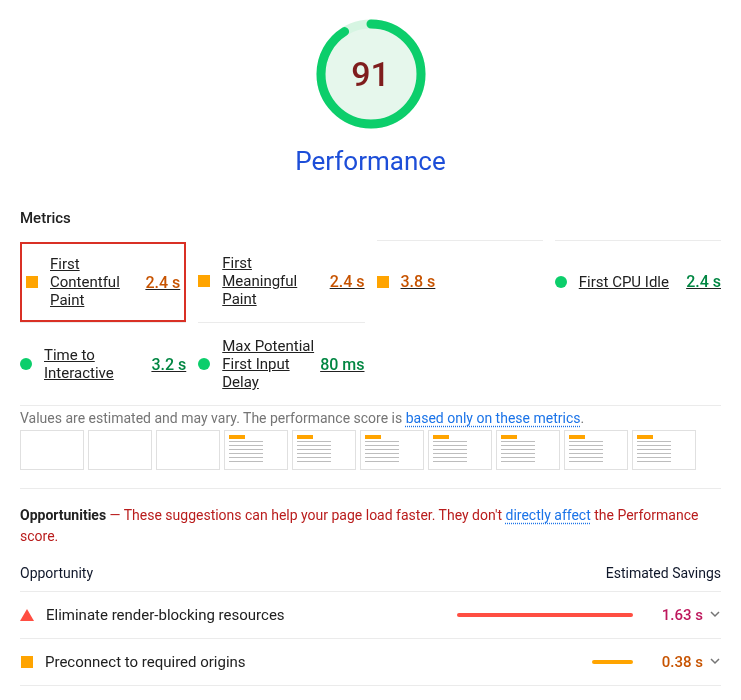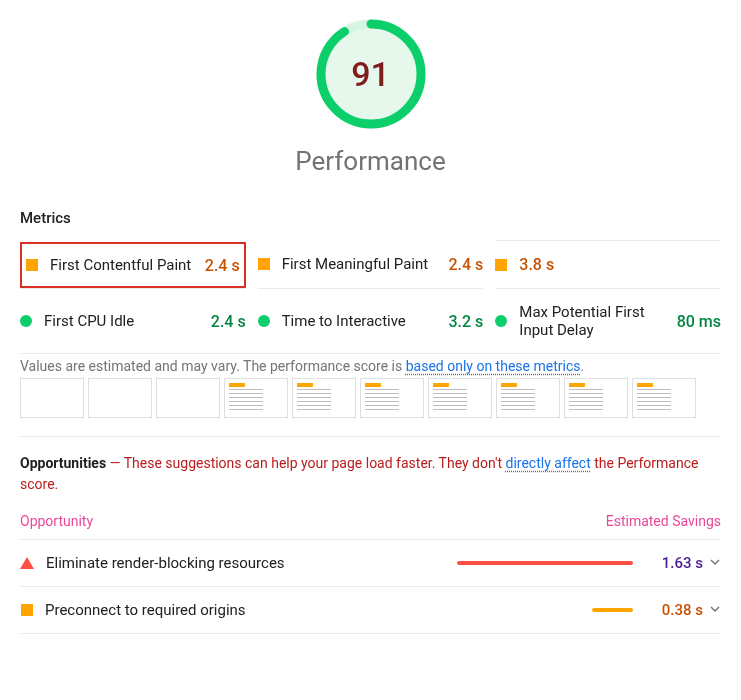--- a/index.html
+++ b/index.html
@@ -18,32 +18,32 @@
   .gauge svg { transform: rotate(-90deg); }
   .gauge-bg-fill {
     position: absolute; inset: 8px;
     background: #e6f7ec; border-radius: 50%;
   }
   .gauge-text {
     position: absolute; inset: 0; display: flex; align-items: center; justify-content: center;
     font-size: 34px; font-weight: 500; color: #7f1d1d;
   }
   .category-title {
-    text-align: center; font-size: 26px; font-weight: 400; color: #737373;
+    text-align: center; font-size: 26px; font-weight: 400; color: #1d4ed8;
     margin: 16px 0 28px 0;
   }
   .metrics-header { display:flex; align-items:center; justify-content:space-between; margin-bottom:8px;}
   .metrics-title { font-weight: 500; color:#212121; font-size:15px;}
   .toggle {
     display: inline-flex; border-radius: 20px; overflow: hidden;
     height: 28px; align-items: center;
   }
   .toggle-inactive { background:#e8eaed; border-radius:20px; margin-left:-8px; padding-left:8px;}
   .metrics {
-    display: grid; grid-template-columns: 1fr 1fr 1fr; column-gap: 12px;
+    display: grid; grid-template-columns: 1fr 1fr 1fr 1fr; column-gap: 12px; text-decoration: underline;
   }
   .metric {
     display:flex; align-items:center; padding: 14px 0;
     border-top:1px solid #ebebeb;
     font-size:15px;
   }
   .metric:nth-child(1), .metric:nth-child(2) { border-top: none; }
   .metric.highlight {
     border: 2px solid #d93025;
     margin-top: 2px;
@@ -77,38 +77,38 @@
     content:""; position:absolute; left:4px; top:4px; width:16px; height:4px; background:#ffa400;
   }
   .frame.filled::after {
     content:""; position:absolute; left:4px; top:10px; right:24px; bottom:4px;
     background: repeating-linear-gradient(#bdbdbd 0, #bdbdbd 1px, transparent 1px, transparent 4px);
   }
   .opps-desc { font-size:14px; color:#212121; margin-bottom:18px; line-height:1.5;}
   .opps-desc b { font-weight:700;text-align:right; }
   .opps-desc span.soft { color:#b91c1c; }
   .opps-header {
-    display:flex; justify-content:space-between; color:#ec4899; font-size:14px;
+    display:flex; justify-content:space-between; color:#0f172a; font-size:14px;
     padding-bottom:10px; border-bottom:1px solid #ebebeb;
   }
   .opp {
     display:flex; align-items:center; padding:14px 0; border-bottom:1px solid #ebebeb;
     font-size:15px;
   }
   .tri-red {
     width:0; height:0; border-left:7px solid transparent; border-right:7px solid transparent;
     border-bottom:12px solid #ff4e42; margin-right:12px; flex-shrink:0;
   }
   .opp-label { flex:1; color:#212121; }
   .bar-wrap { width:200px; margin-right:10px; display:flex; justify-content:flex-end; }
   .bar { height:4px; border-radius:2px; }
   .bar-red { background:#ff4e42; }
   .bar-orange { background:#ffa400; }
   .opp-val { width:60px; text-align:right; font-weight:500; margin-right:6px;}
-  .val-red { color:#4c1d95; }
+  .val-red { color:#be185d; }
   .chev {
     color:#757575;
   }
 </style>
 </head>
 <body>
 
 <div class="gauge-wrap">
   <div class="gauge">
     <div class="gauge-bg-fill"></div>

